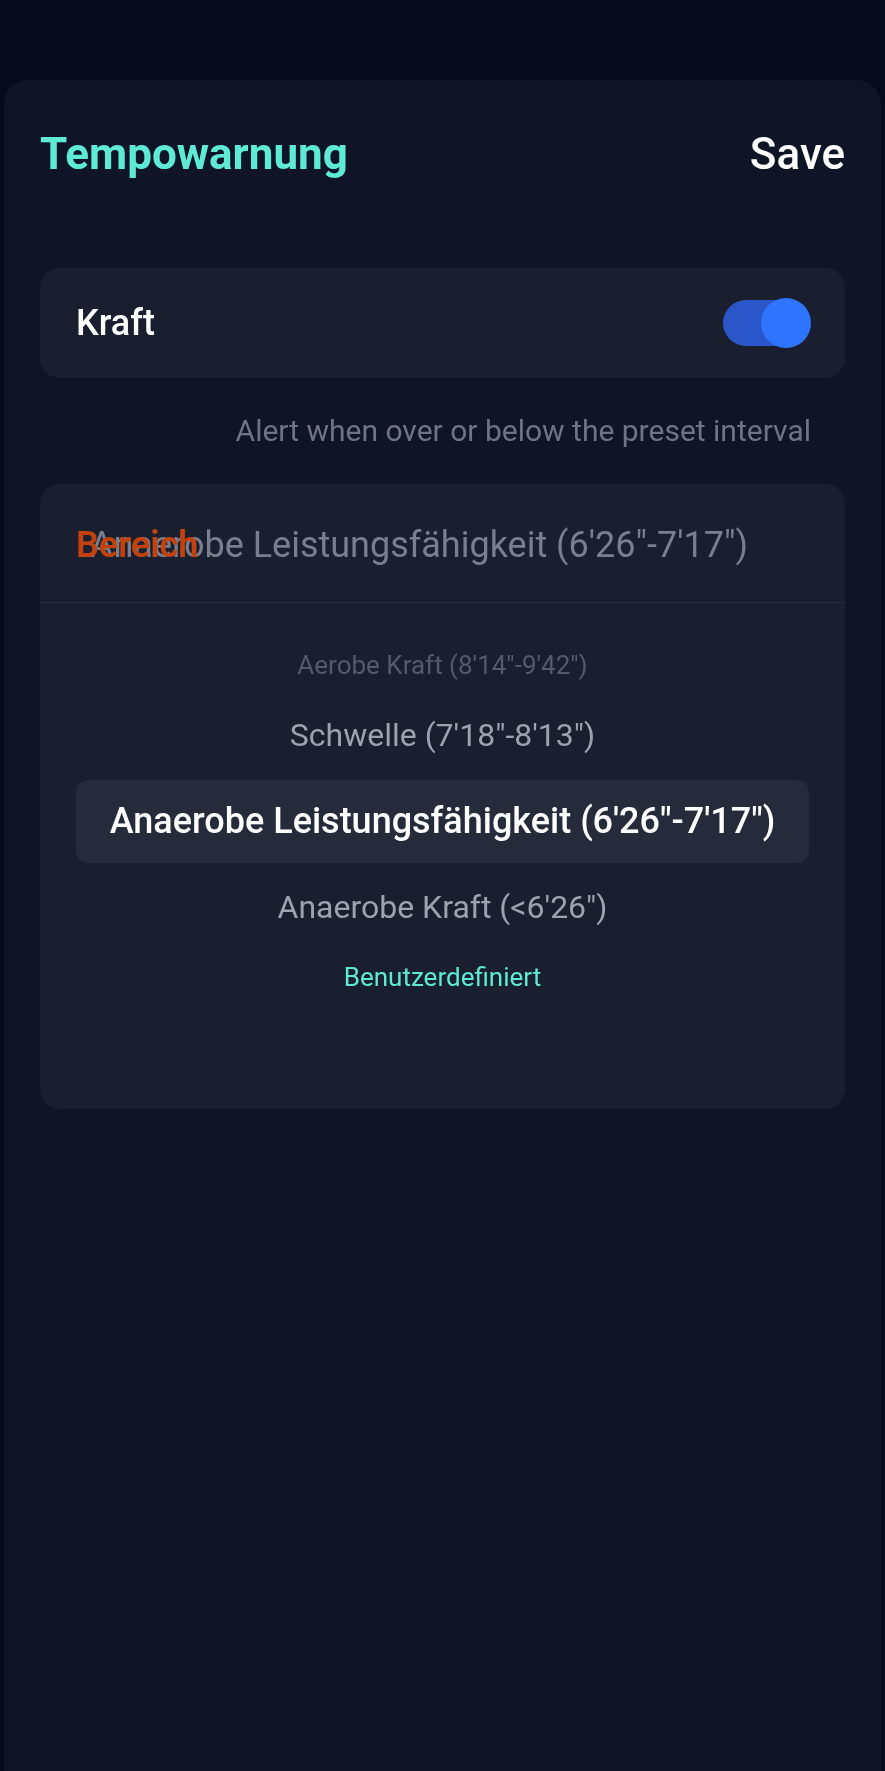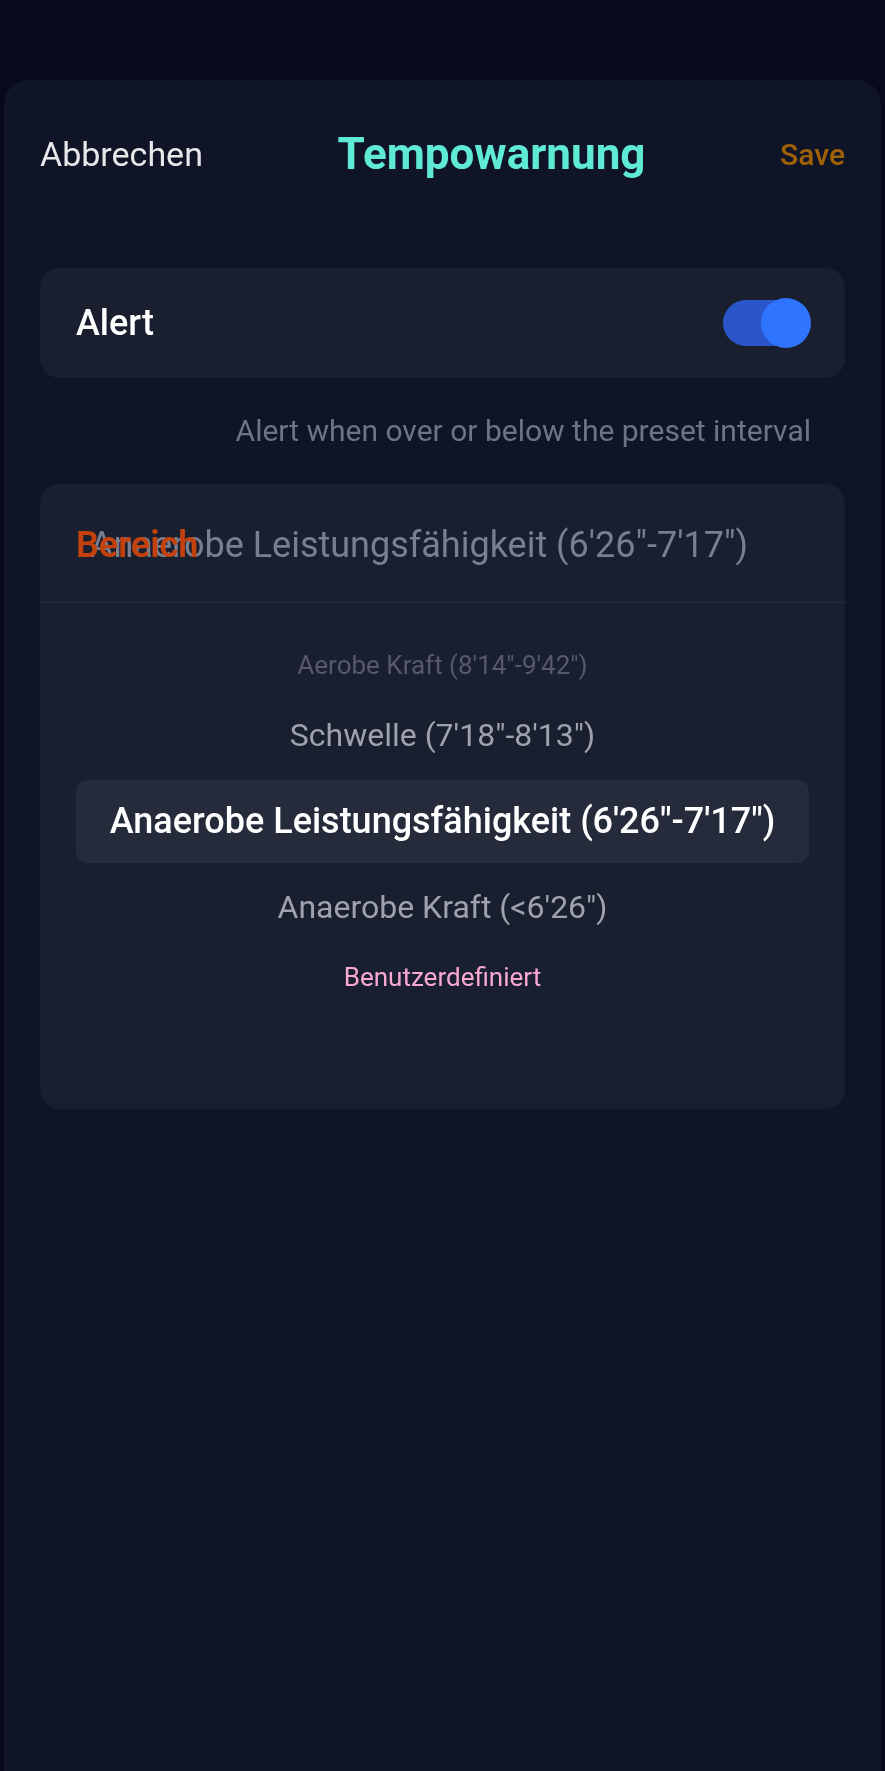--- a/index.html
+++ b/index.html
@@ -34,22 +34,22 @@
       font-size: 34px;
       color: #e8e8ea;
       font-weight: 400;
     }
     .title {
       font-size: 44px;
       color: #5eead4;
       font-weight: 700;
     }
     .save-btn {
-      font-size: 30px;
-      color: #a16207;
+      font-size: 44px;
+      color: #ffffff;
       font-weight: 500;
     }
     .card {
       margin: 40px 36px 0 36px;
       background: rgba(255,255,255,0.045);
       border-radius: 20px;
       padding: 32px 36px;
       display: flex;
       align-items: center;
       justify-content: space-between;
@@ -133,36 +133,35 @@
     .picker-item.selected {
       color: #ffffff;
       font-size: 36px;
       font-weight: 500;
       background: rgba(255,255,255,0.055);
       border-radius: 12px;
       margin: 8px 36px;
       padding: 18px 18px;
     }
     .picker-item.faded-bottom {
-      color: #f9a8d4;
+      color: #5eead4;
       font-size: 26px;
     }
   </style>
 </head>
 <body>
 
 <div class="modal-sheet">
   <div class="header">
-    <div class="cancel-btn">Abbrechen</div>
     <div class="title">Tempowarnung</div>
     <div class="save-btn">Save</div>
   </div>
 
   <div class="card">
-    <div class="card-label">Alert</div>
+    <div class="card-label">Kraft</div>
     <div class="toggle">
       <div class="toggle-knob"></div>
     </div>
   </div>
 
   <div class="description">Alert when over or below the preset interval</div>
 
   <div class="range-card">
     <div class="range-header-row">
       <span class="range-value-overlay">Anaerobe Leistungsfähigkeit (6'26"-7'17")</span>

